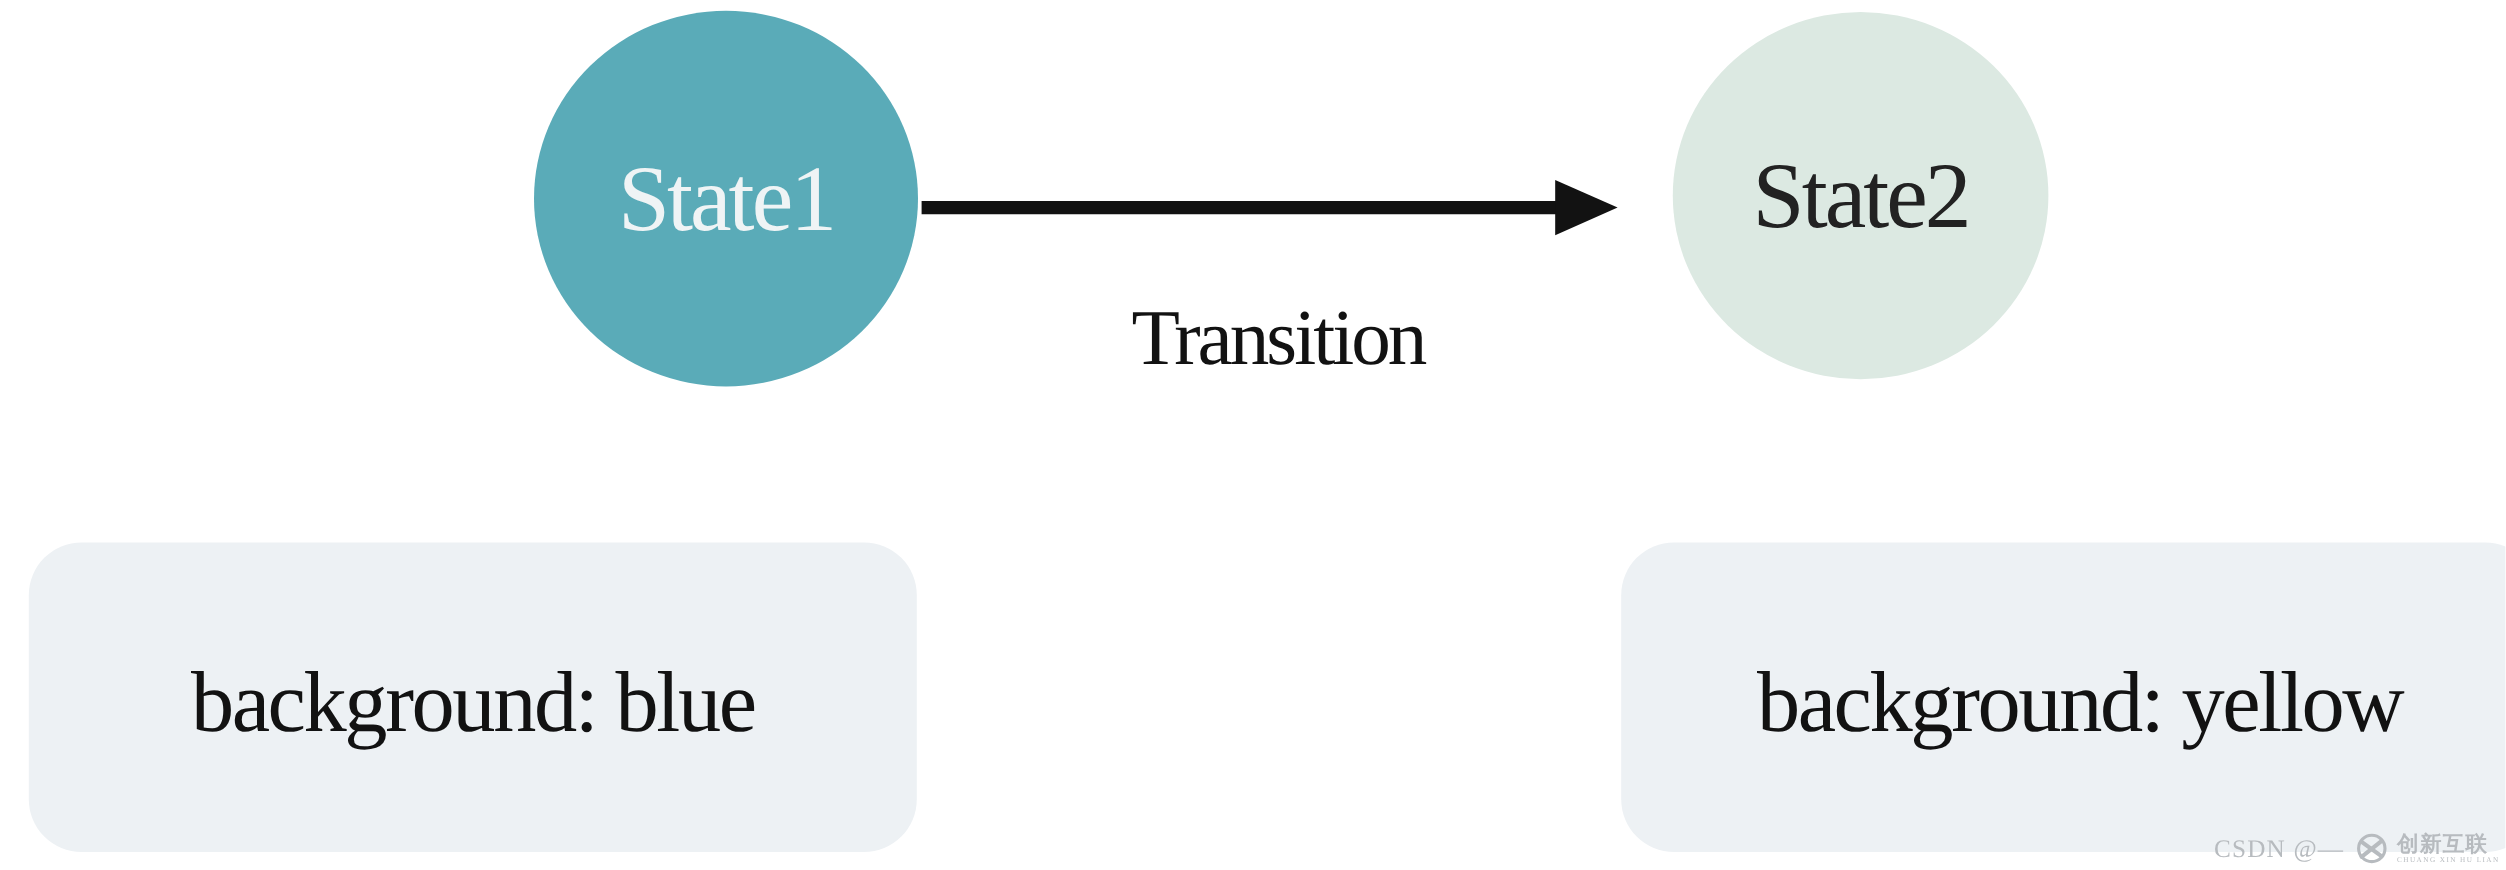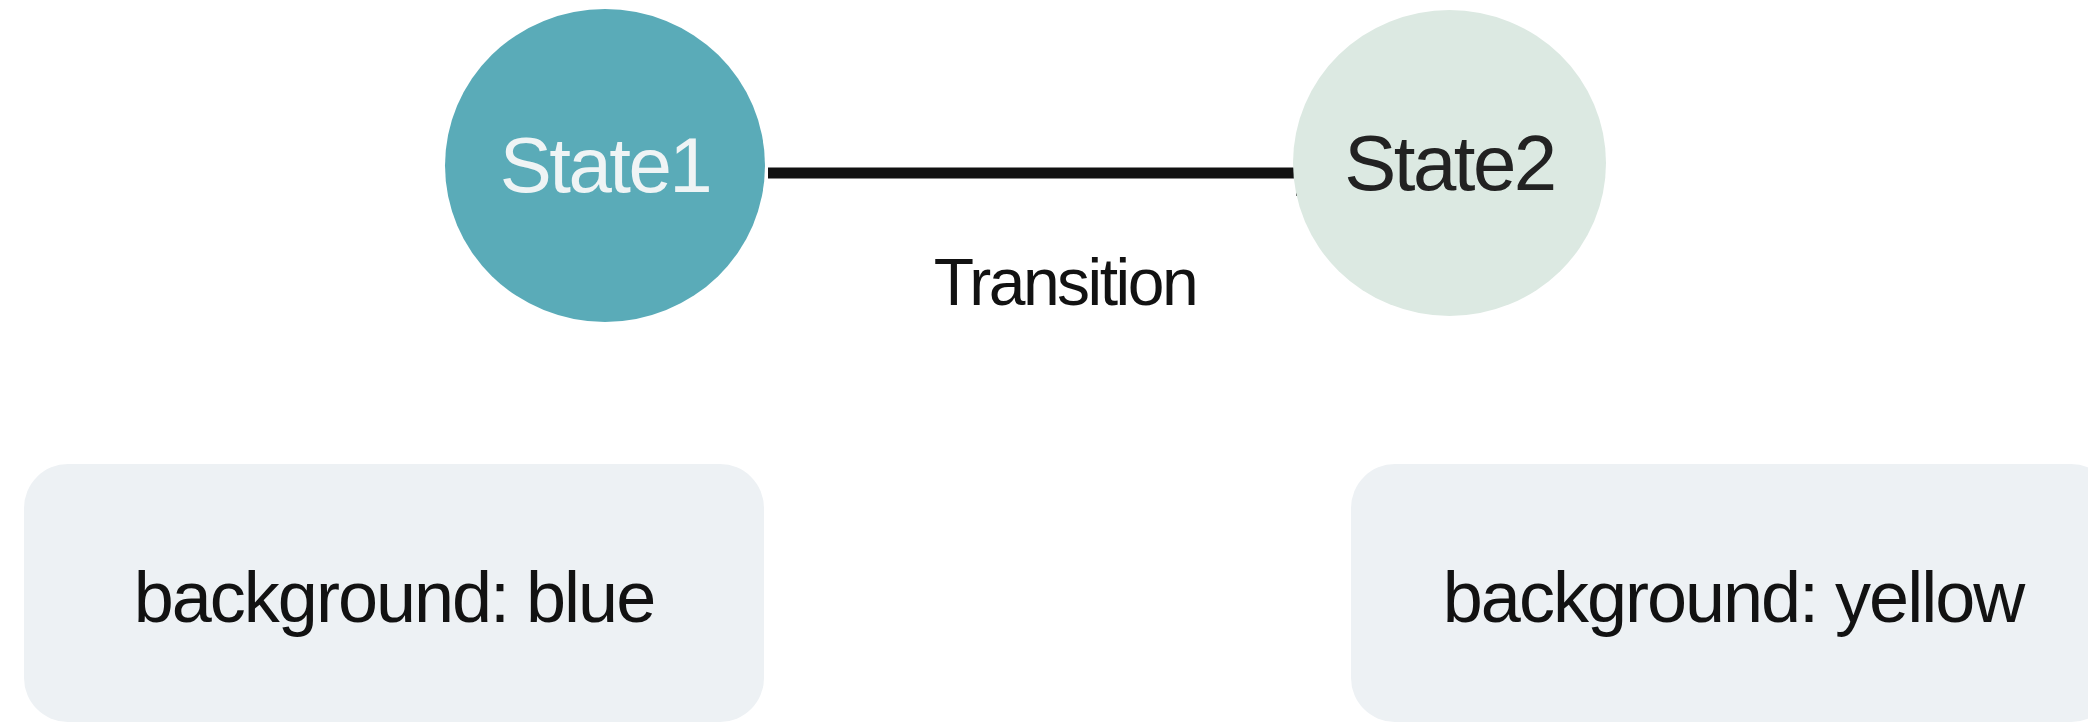--- a/index.html
+++ b/index.html
@@ -15,40 +15,41 @@
   * { margin: 0; padding: 0; box-sizing: border-box; }
   html, body { background: #ffffff; }
   body { font-family: "Liberation Sans", sans-serif; }
 
   .canvas {
     position: relative;
     width: 2088px;
     height: 725px;
     background: var(--canvas-bg);
     overflow: hidden;
+    font-family: Liberation Serif, serif;
   }
 
   .state-node {
     position: absolute;
     border-radius: 50%;
     display: flex;
     align-items: center;
     justify-content: center;
     font-size: 78px;
     letter-spacing: -2.5px;
     font-weight: 400;
   }
   .state-node.state1 {
     left: 445px; top: 9px;
     width: 320px; height: 313px;
     background: var(--state1-fill);
     color: var(--state1-text);
   }
   .state-node.state2 {
-    left: 1293px; top: 10px;
+    left: 1394px; top: 10px;
     width: 313px; height: 306px;
     background: var(--state2-fill);
     color: var(--state2-text);
     justify-content: center;
   }
 
   .arrow-svg {
     position: absolute;
     left: 766px; top: 147px;
     width: 584px; height: 52px;
@@ -62,21 +63,21 @@
     display: flex;
     align-items: center;
     justify-content: center;
     font-size: 66px;
     letter-spacing: -2.5px;
     color: var(--ink);
   }
 
   .note-box {
     position: absolute;
-    top: 464px;
+    top: 452px;
     height: 258px;
     border-radius: 44px;
     background: var(--note-bg);
     display: flex;
     align-items: center;
     justify-content: center;
     font-size: 72px;
     letter-spacing: -2px;
     color: var(--ink);
     padding-top: 8px;
@@ -144,14 +145,26 @@
   </div>
 
   <div class="note-box left">
     <span>background: blue</span>
   </div>
 
   <div class="note-box right">
     <span>background: yellow</span>
   </div>
 
+  <div class="watermark">
+    <span class="wm-prefix">CSDN @—</span>
+    <svg class="wm-logo" viewBox="0 0 30 30" xmlns="http://www.w3.org/2000/svg" aria-hidden="true">
+      <circle cx="15.5" cy="15" r="11" fill="none" stroke="#b7bbbf" stroke-width="2.6"></circle>
+      <path d="M7 9.5 L23.5 21.5" stroke="#b7bbbf" stroke-width="3.4" stroke-linecap="round"></path>
+      <path d="M23.5 9 L7 22" stroke="#b7bbbf" stroke-width="3.4" stroke-linecap="round"></path>
+    </svg>
+    <span class="wm-brand-col">
+      <span class="wm-brand">创新互联</span>
+      <span class="wm-brand-sub">CHUANG XIN HU LIAN</span>
+    </span>
+  </div>
 
 </div>
 
 </body></html>

